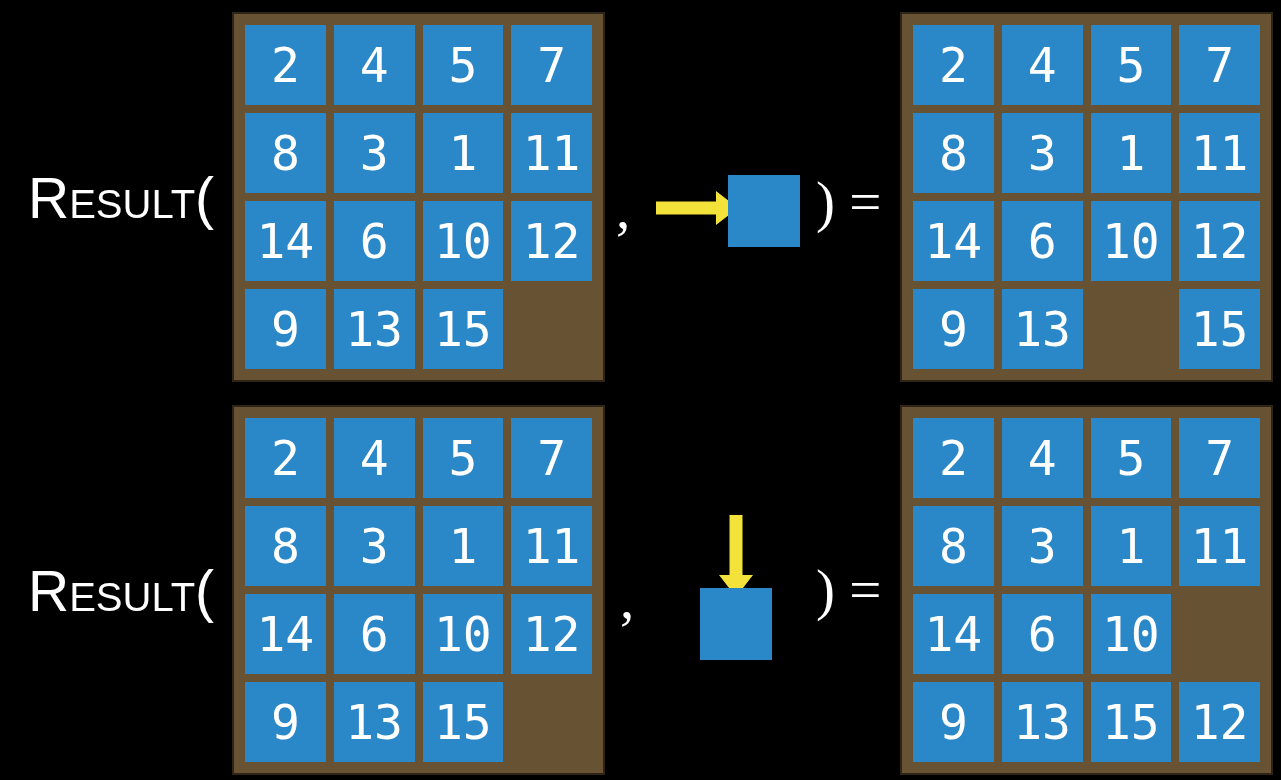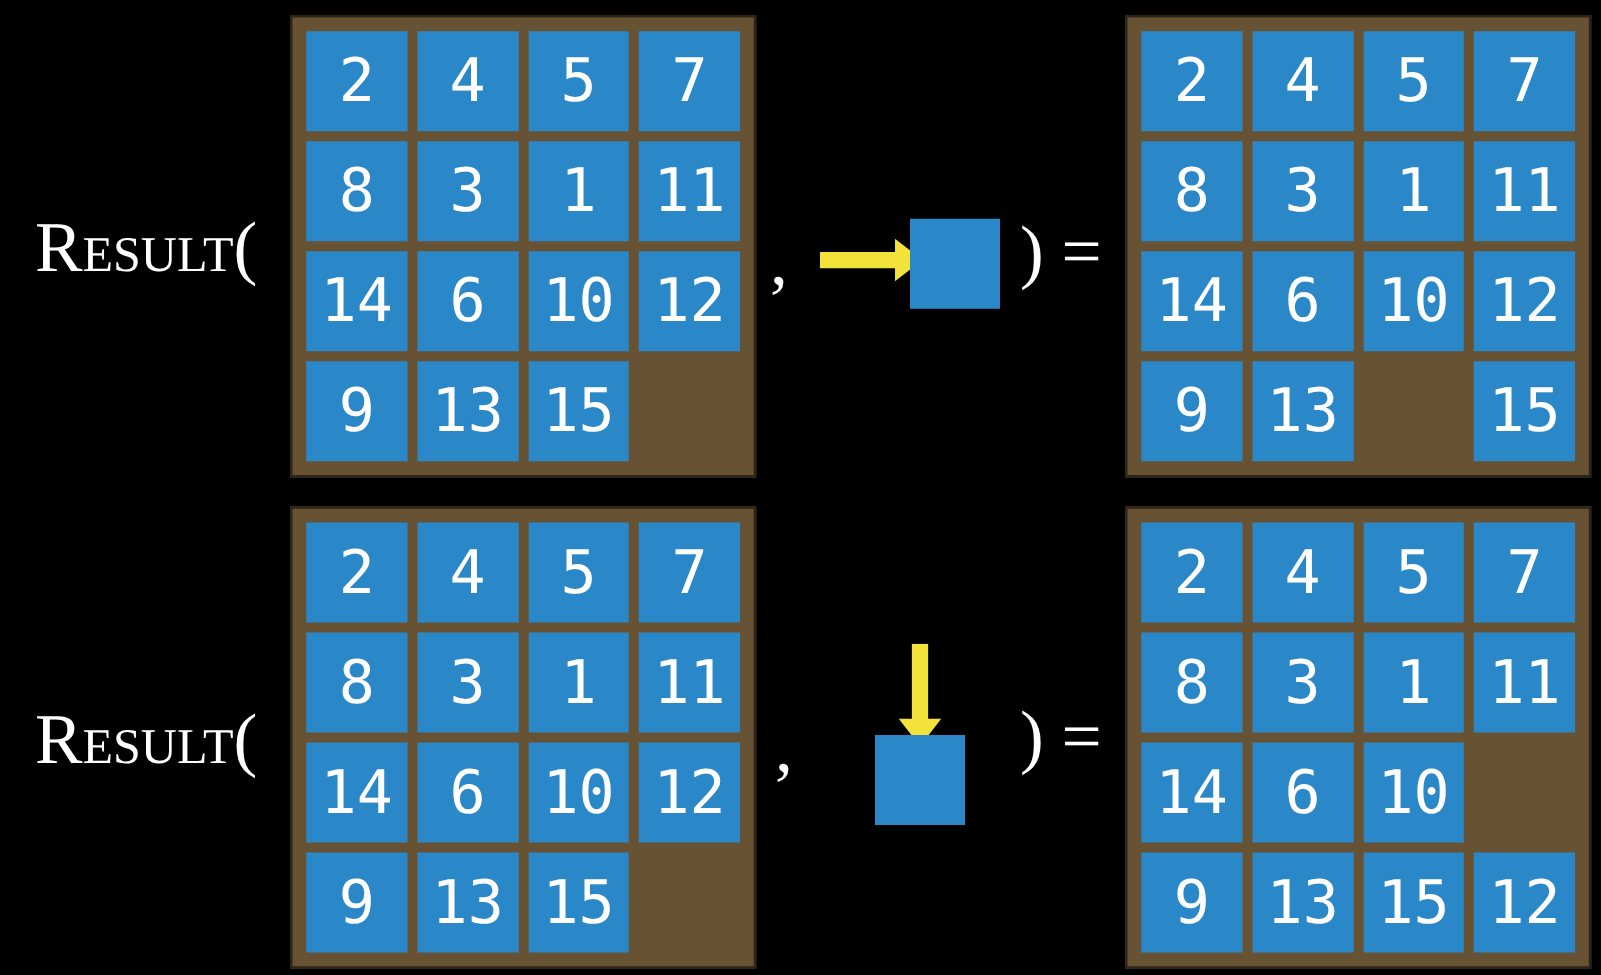--- a/index.html
+++ b/index.html
@@ -7,21 +7,21 @@
     position:relative;
     width:1281px;height:780px;
     background:var(--background,#000);
     overflow:hidden;
     font-family:"Liberation Serif",serif;
   }
   
   .serif-label{
     position:absolute;
     color:var(--text_white,#fff);
-    font-family:Liberation Serif, serif;
+    font-family:Liberation Sans, sans-serif;
     font-variant:small-caps;
     font-size:57px;line-height:1;
     white-space:nowrap;
   }
   .serif-sym{
     position:absolute;
     color:var(--text_white,#fff);
     font-family:"Liberation Serif",serif;
     font-size:57px;line-height:1;
     white-space:nowrap;

